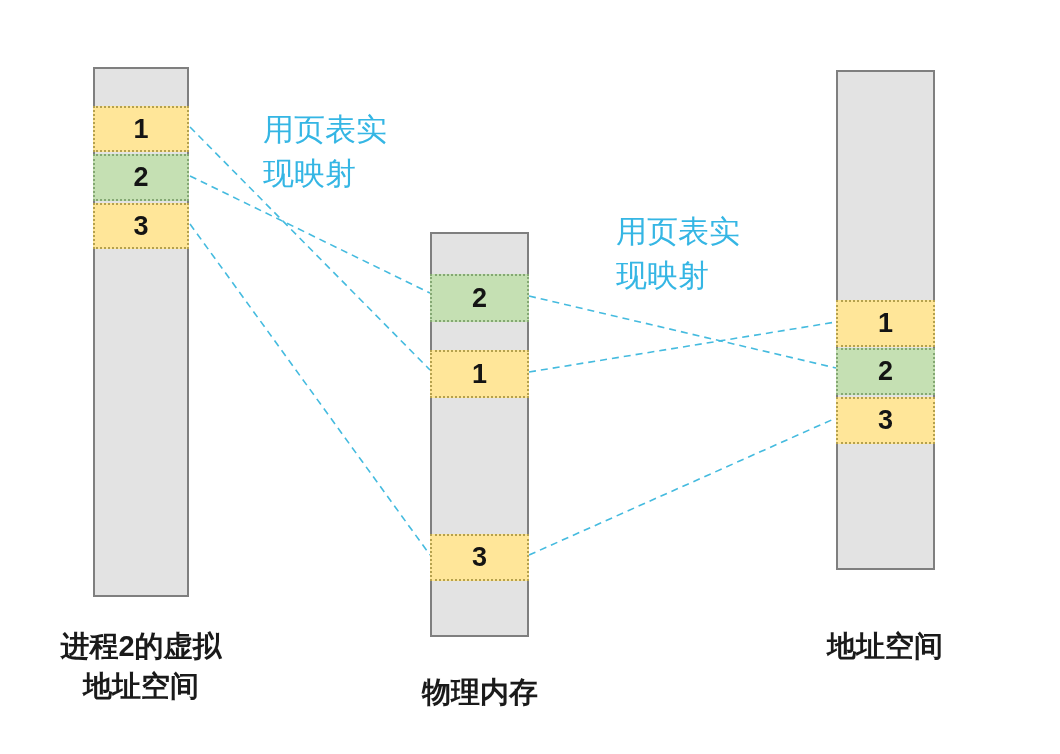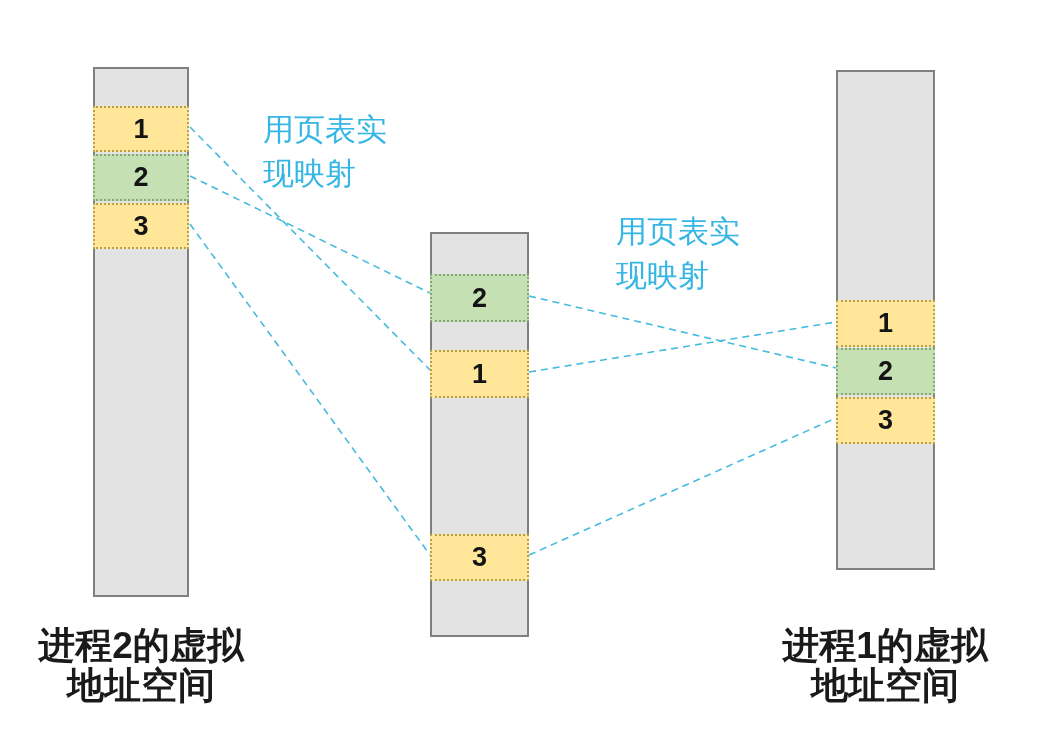--- a/index.html
+++ b/index.html
@@ -53,21 +53,21 @@
   .page-num {
     font-size: 27px;
     font-weight: 600;
     color: #141414;
     line-height: 1;
   }
 
   .caption {
     position: absolute;
     text-align: center;
-    font-size: 37px;
+    font-size: 29px;
     font-weight: 600;
     color: var(--caption-black, #1a1a1a);
     line-height: 40px;
   }
 
   .map-label {
     position: absolute;
     color: var(--label-cyan, #35b6e4);
     font-size: 31px;
     font-weight: 400;
@@ -133,18 +133,20 @@
   </div>
   <div class="map-label" style="left:616px; top:210px;">
     <div>用页表实</div>
     <div>现映射</div>
   </div>
 
   <div class="caption" style="left:16px; top:626px; width:250px;">
     <div>进程2的虚拟</div>
     <div>地址空间</div>
   </div>
+  <div class="caption" style="left:380px; top:672px; width:200px;">
+    <div>物理内存</div>
+  </div>
   <div class="caption" style="left:760px; top:626px; width:250px;">
-    <div>进程1的虚拟</div>
     <div>地址空间</div>
   </div>
 
 </div>
 
 </body></html>

